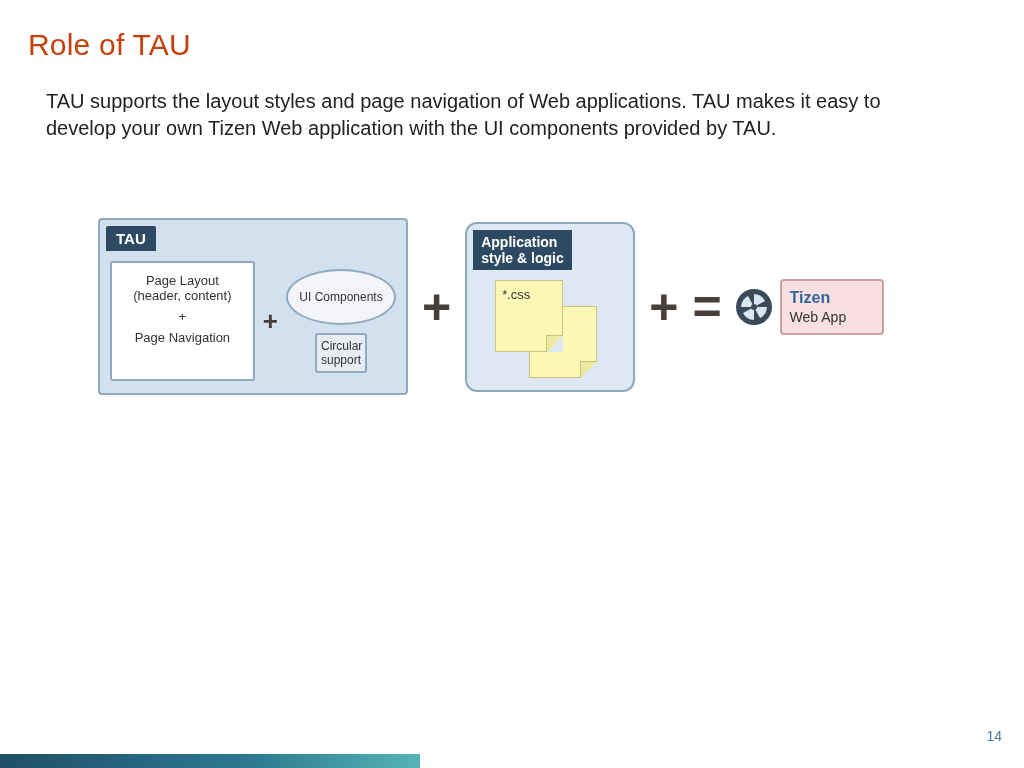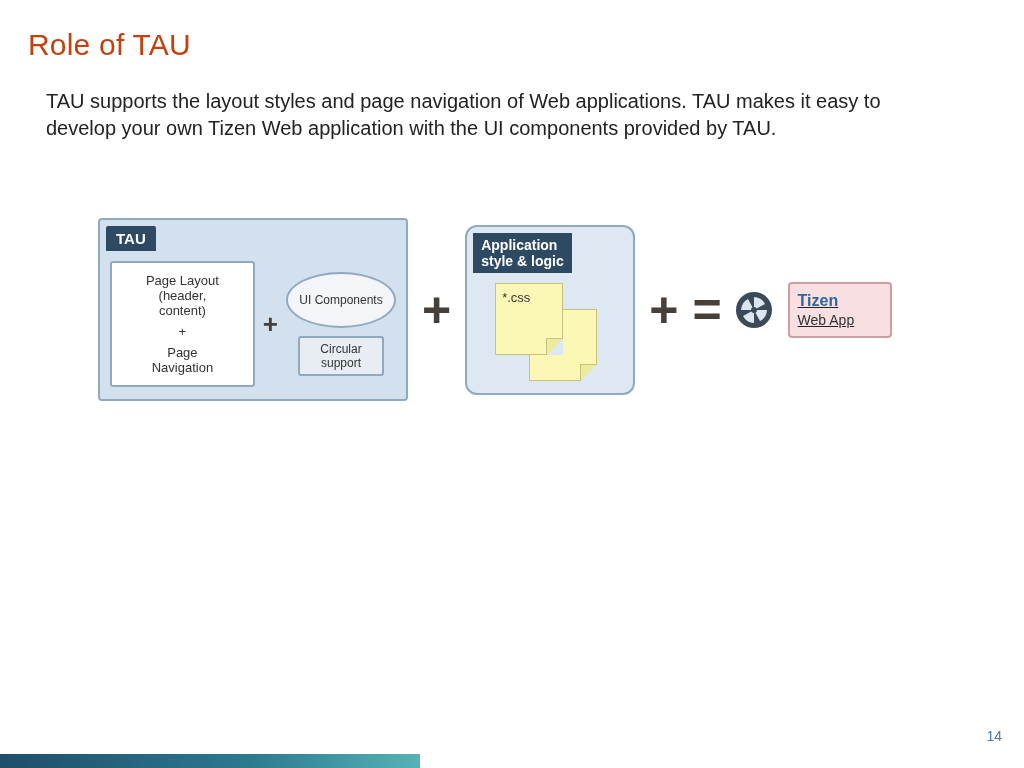--- a/index.html
+++ b/index.html
@@ -5,36 +5,36 @@
   html, body { margin:0; padding:0; width:1024px; height:768px; font-family: Arial, Helvetica, sans-serif; background:#fff; color:#222; }
   .slide { position:relative; width:1024px; height:768px; box-sizing:border-box; padding:28px 28px 0 28px; }
   .title { font-size:30px; color:#c2410c; font-weight:400; margin:0 0 26px 0; letter-spacing:0.2px; }
   .body-text { font-size:20px; line-height:1.35; color:#222; max-width:900px; margin-left:18px; }
   .diagram { margin:76px 0 0 70px; display:flex; align-items:center; gap:14px; }
   .plus, .equals { font-size:50px; font-weight:700; color:#463f3a; line-height:1; user-select:none; }
   
   .tau-box { width:310px; border:2px solid #8fa9bf; background:#d3e0ee; border-radius:4px; box-sizing:border-box; }
   .tau-box .label { background:#2e4a63; color:#fff; font-weight:700; font-size:15px; padding:4px 10px; border-top-left-radius:2px; border-top-right-radius:2px; display:inline-block; margin:6px 0 0 6px; }
   .tau-inner { display:flex; align-items:center; padding:10px 10px 12px 10px; gap:8px; }
-  .page-box { width:156px; min-height:120px; background:#fff; border:2px solid #8fa9bf; border-radius:3px; box-sizing:border-box; text-align:center; font-size:13px; color:#333; padding:10px 24px; }
+  .page-box { width:156px; min-height:120px; background:#fff; border:2px solid #8fa9bf; border-radius:3px; box-sizing:border-box; text-align:center; font-size:13px; color:#333; padding:10px 18px; }
   .page-box .plus-small { margin:6px 0; }
   .mini-plus { font-size:26px; font-weight:700; color:#463f3a; }
   .ui-stack { display:flex; flex-direction:column; align-items:center; gap:8px; }
   .ellipse { width:110px; height:56px; border:2px solid #8fa9bf; border-radius:50%; background:#f3f5f8; display:flex; align-items:center; justify-content:center; font-size:12px; color:#333; text-align:center; box-sizing:border-box; padding:0 6px; }
-  .circ-box { width:86px; background:#e7edf3; border:2px solid #8fa9bf; border-radius:3px; font-size:12px; color:#333; text-align:center; padding:4px 4px; box-sizing:border-box; }
+  .circ-box { width:52px; background:#e7edf3; border:2px solid #8fa9bf; border-radius:3px; font-size:12px; color:#333; text-align:center; padding:4px 4px; box-sizing:border-box; }
   
   .app-box { position:relative; width:170px; height:170px; border:2px solid #8fa9bf; background:#dde8f2; border-radius:12px; box-sizing:border-box; }
   .app-box .label { background:#2e4a63; color:#fff; font-weight:700; font-size:14px; padding:4px 8px; display:inline-block; margin:6px 0 0 6px; line-height:1.15; }
   .note { position:absolute; width:68px; height:72px; background:#fbf7b5; border:1px solid #c9c27a; font-size:13px; color:#333; padding:6px 6px; box-sizing:border-box; }
   .note.back { top:56px; left:28px; }
   .note.front { top:82px; left:62px; }
   .note.front .corner-cut { position:absolute; right:-1px; bottom:-1px; width:16px; height:16px; background:linear-gradient(135deg,#eee9a0 0 50%,#dde8f2 50% 100%); border-left:1px solid #c9c27a; border-top:1px solid #c9c27a; }
   .note.back .corner-cut { position:absolute; right:-1px; bottom:-1px; width:16px; height:16px; background:linear-gradient(135deg,#eee9a0 0 50%,#dde8f2 50% 100%); border-left:1px solid #c9c27a; border-top:1px solid #c9c27a; }
   
-  .result { display:flex; align-items:center; gap:16px;text-decoration:underline; }
+  .result { display:flex; align-items:center; gap:8px; }
   .pinwheel { width:36px; height:36px; border-radius:50%; background:#3a4a58; position:relative; flex:0 0 auto; }
   .pinwheel svg { position:absolute; top:3px; left:3px; }
   .tizen-box { width:104px; background:#f7dfe2; border:2px solid #cf9ea3; border-radius:4px; padding:8px 8px; box-sizing:border-box; text-align:left; }
   .tizen-box .brand { color:#2f6699; font-weight:700; font-size:16px; }
   .tizen-box .sub { color:#333; font-size:14px; margin-top:2px; }
   
   .page-number { position:absolute; right:22px; bottom:24px; color:#4a7aa0; font-size:14px; }
   .footer-bar { position:absolute; left:0; bottom:0; width:420px; height:14px; background:linear-gradient(90deg,#1f4e6a 0%, #2d7a8f 60%, #56b3b7 100%); }
 </style>
 </head>

